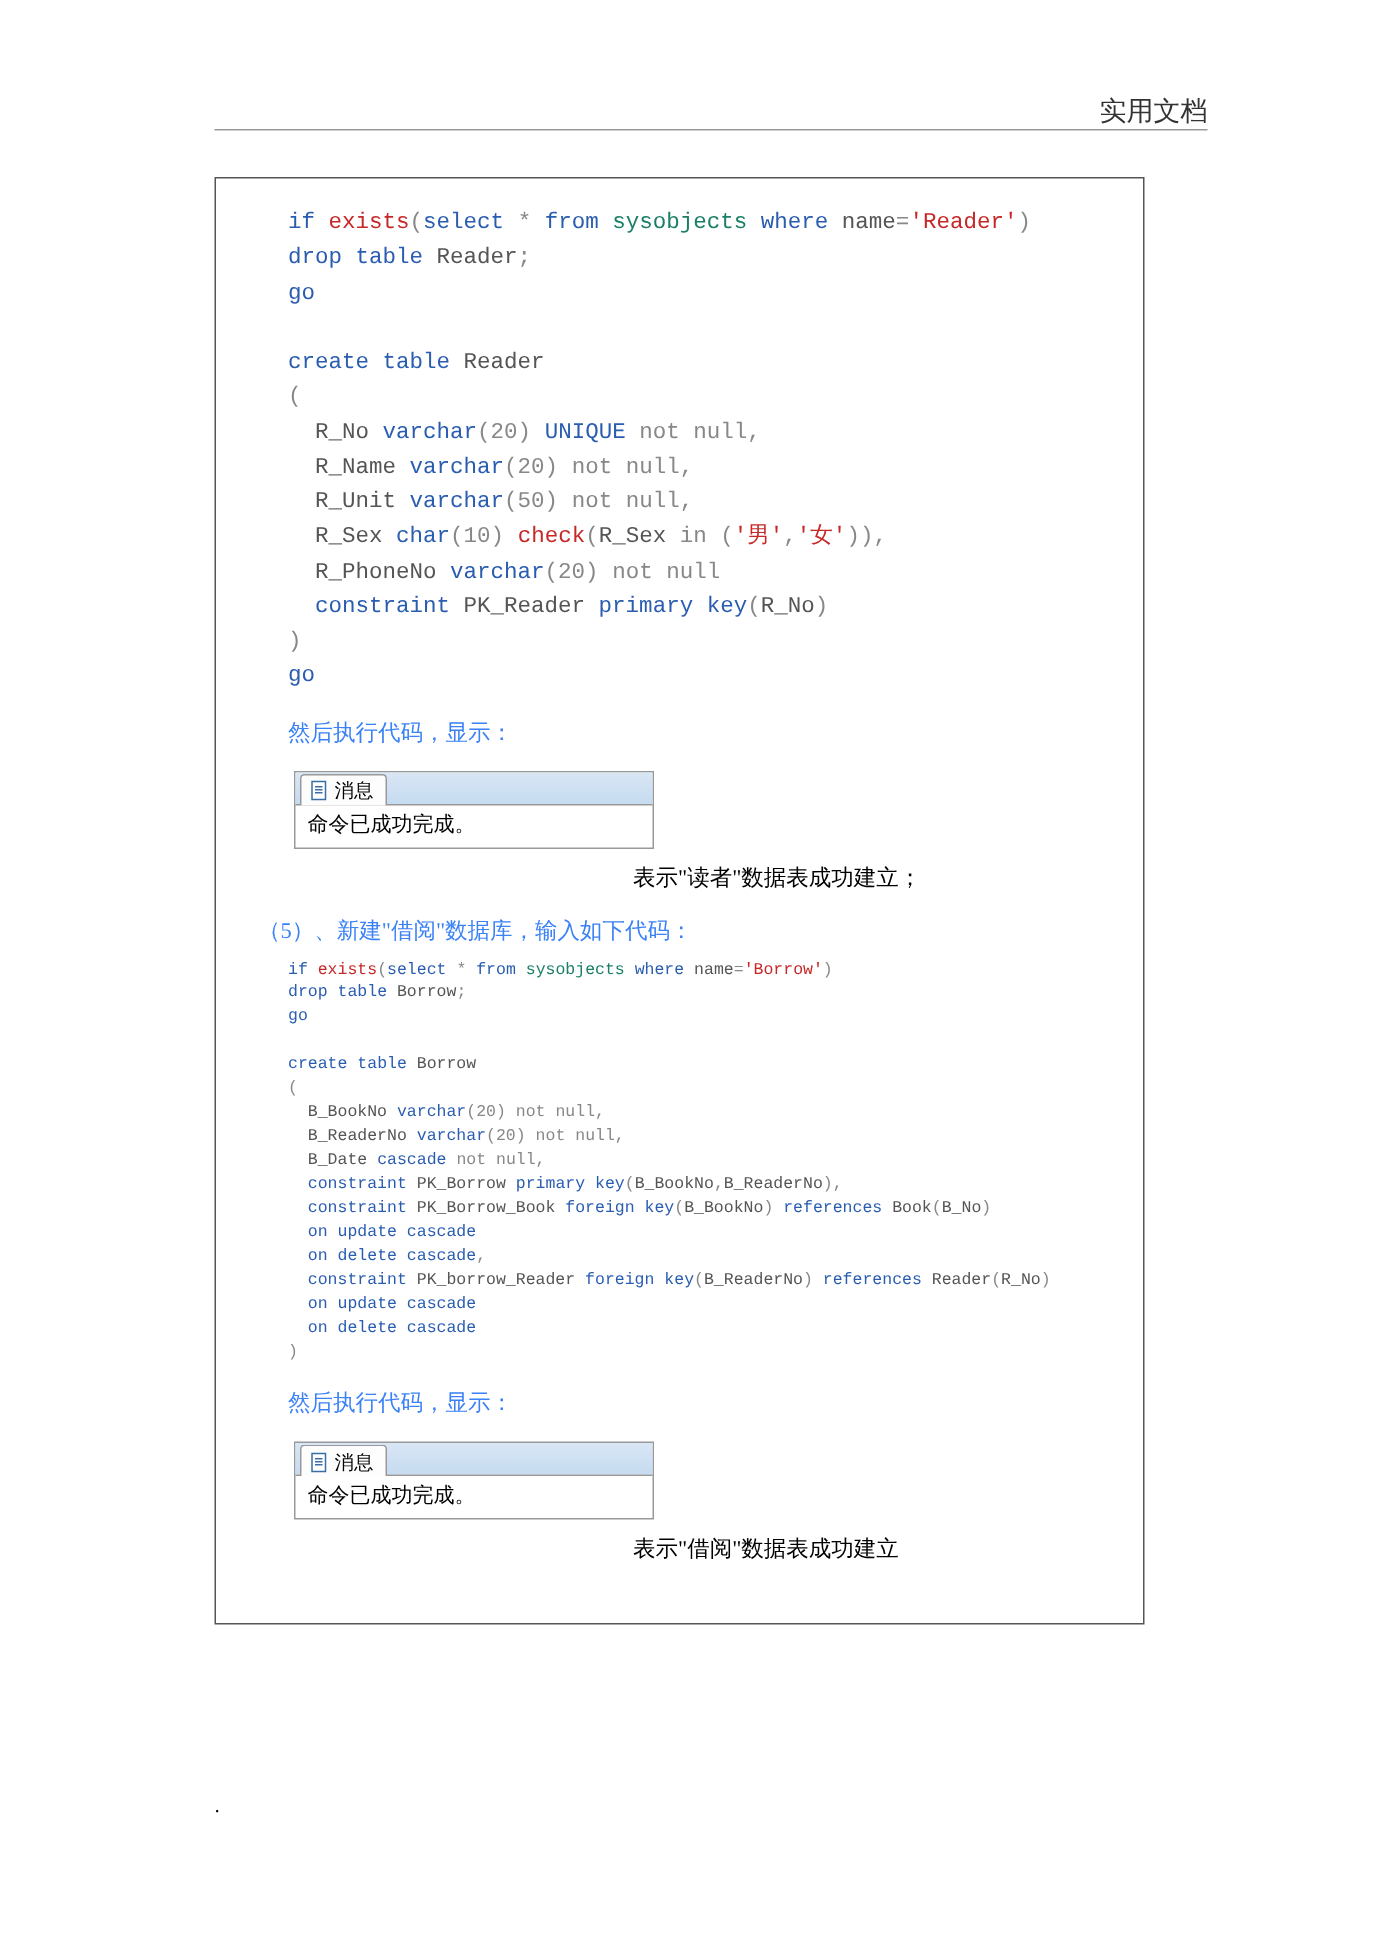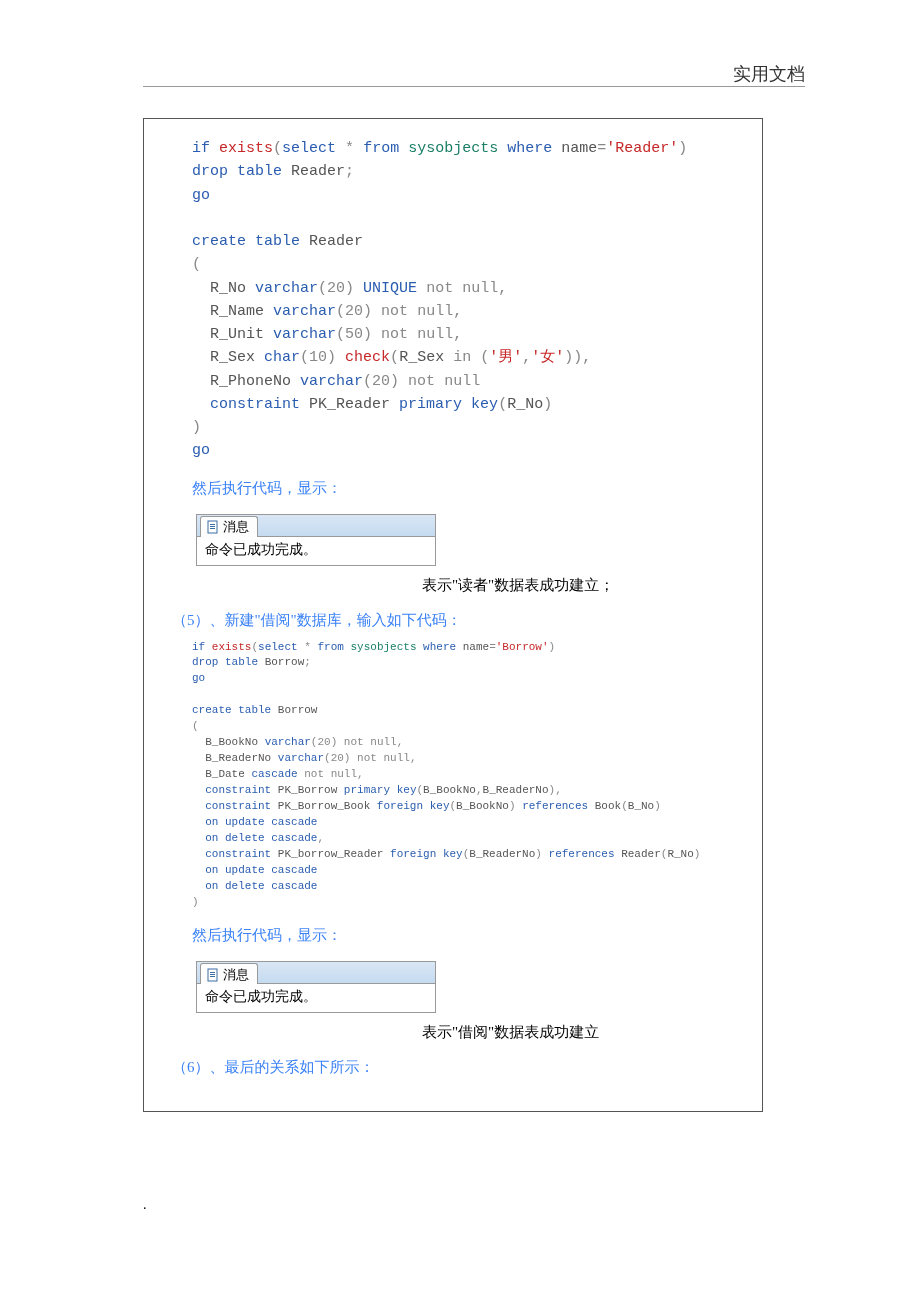--- a/index.html
+++ b/index.html
@@ -185,17 +185,16 @@
             </svg>
       </span>
       <span>消息</span>
     </div>
   </div>
   <div class="msg-body">命令已成功完成。</div>
 </div>
 
 <div class="caption">表示"借阅"数据表成功建立</div>
 
-<div class="para" style="margin-left:-20px;">（6）、最后的关系如下所示：</div>
 
 </div>
 
 <div class="dot">.</div>
 
 </body></html>

